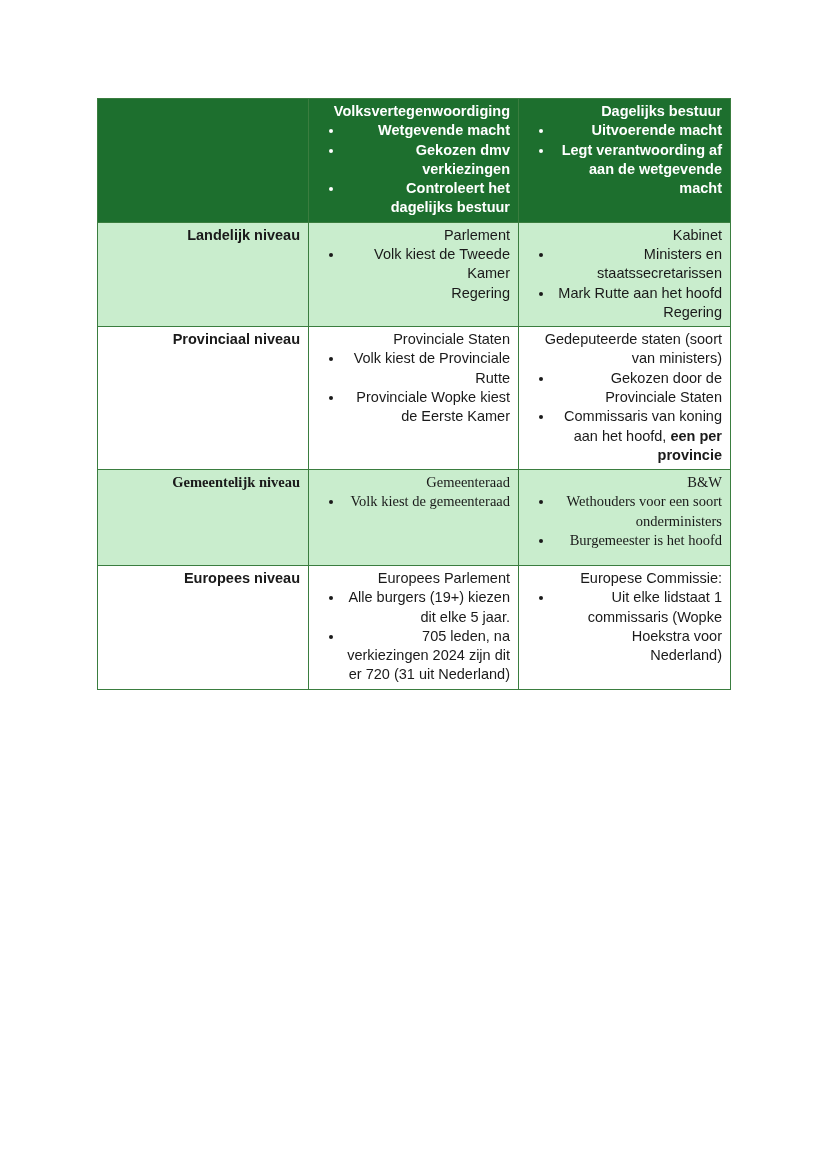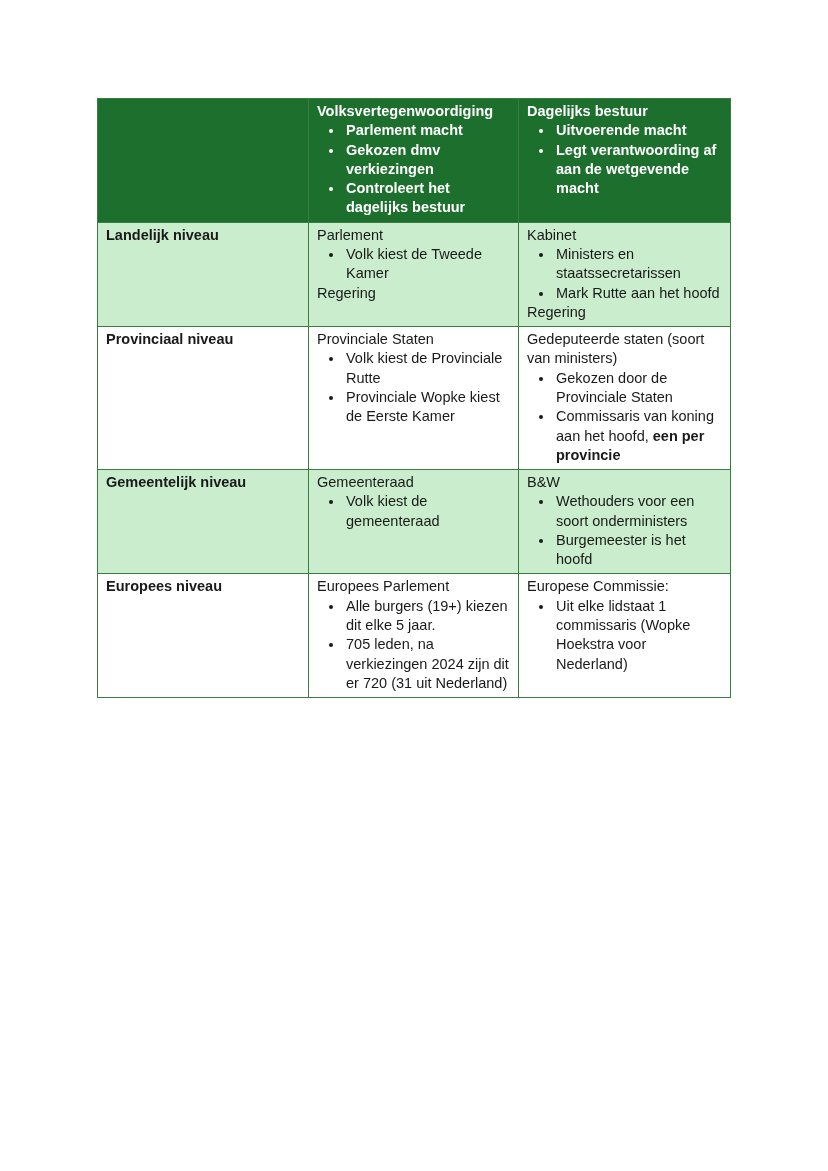--- a/index.html
+++ b/index.html
@@ -17,31 +17,32 @@
   }
   table.gov-table {
     position: absolute;
     left: 97px; top: 98px;
     width: 633px;
     border-collapse: collapse;
     table-layout: fixed;
     font-size: 14.5px;
     line-height: 1.33;
     color: #1a1a1a;
+    text-align: right;
   }
   table.gov-table td {
     border: 1px solid var(--border, #3a7d3f);
     vertical-align: top;
     padding: 3px 8px 4px 8px;
     word-wrap: break-word;
   }
   tr.header-row { height: 117px; }
   tr.row-landelijk { height: 96px; }
   tr.row-provinciaal { height: 132px; }
-  tr.row-gemeentelijk { height: 96px; }
+  tr.row-gemeentelijk { height: 96px; font-family: Liberation Serif, serif; }
   tr.row-europees { height: 116px; margin-top: 24px; }
   tr.header-row td {
     background: var(--header_bg, #1d6f2e);
     color: var(--header_text, #ffffff);
     font-weight: bold;
   }
   tr.alt td { background: var(--row_alt_bg, #c9edcd); }
   .row-label { font-weight: bold; }
   ul.bullets {
     margin: 0;
@@ -62,21 +63,21 @@
       <col style="width:210px">
       <col style="width:212px">
     </colgroup>
     <tbody>
 
       <tr class="header-row">
         <td></td>
         <td>
           <div class="cell-title">Volksvertegenwoordiging</div>
           <ul class="bullets">
-            <li>Parlement macht</li>
+            <li>Wetgevende macht</li>
             <li>Gekozen dmv verkiezingen</li>
             <li>Controleert het dagelijks bestuur</li>
           </ul>
         </td>
         <td>
           <div class="cell-title">Dagelijks bestuur</div>
           <ul class="bullets">
             <li>Uitvoerende macht</li>
             <li>Legt verantwoording af aan de wetgevende macht</li>
           </ul>

